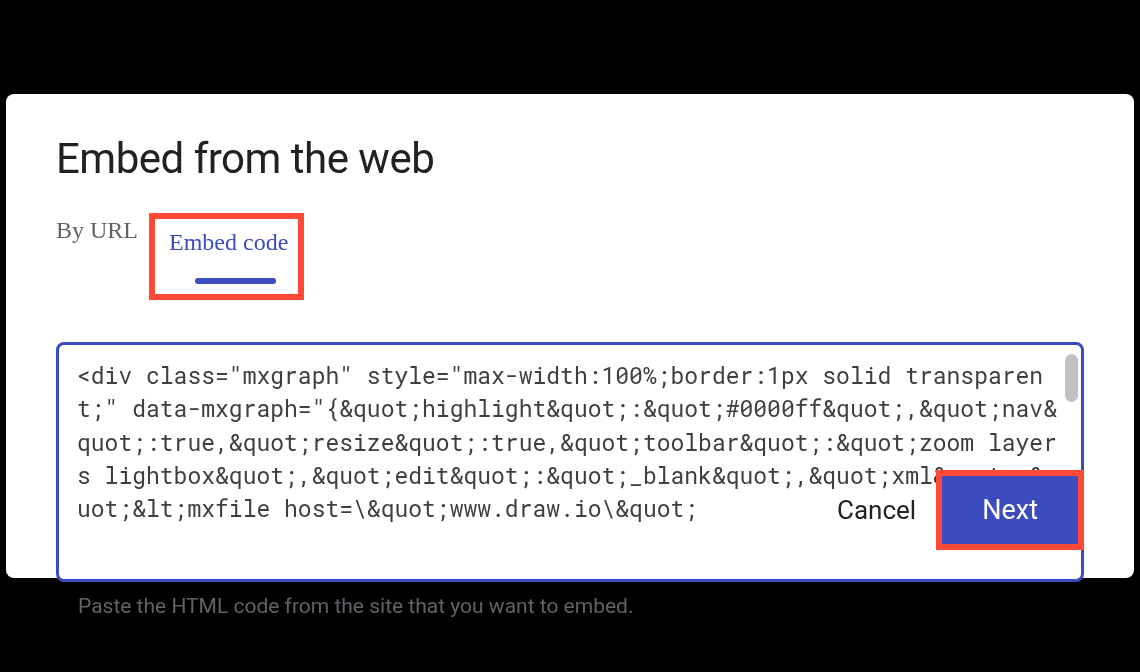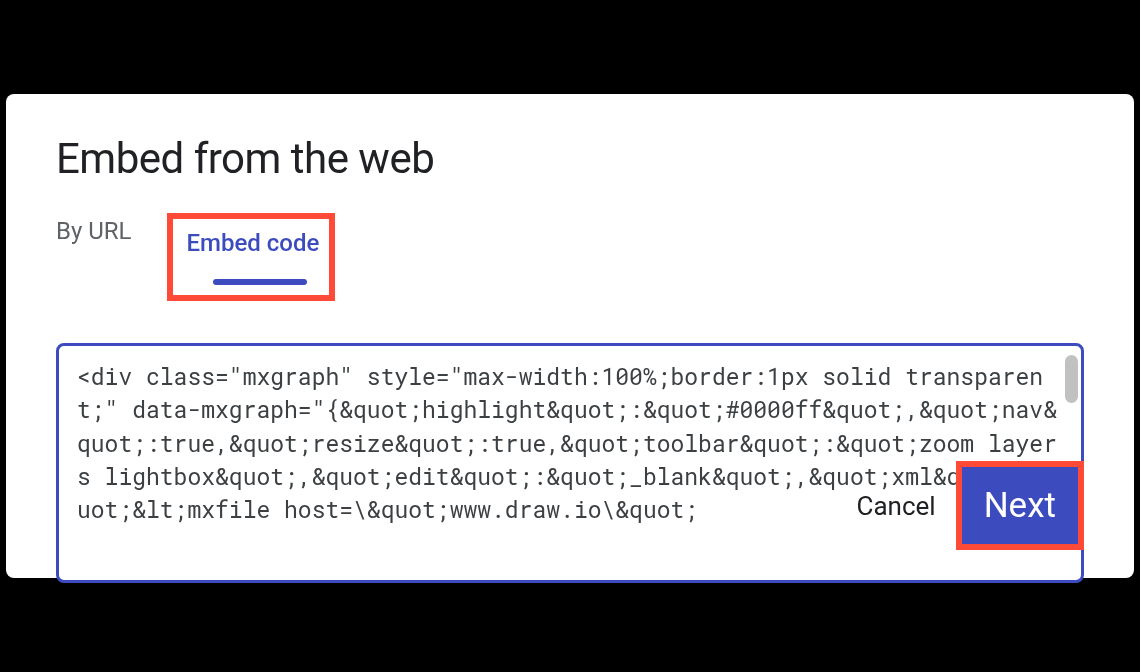--- a/index.html
+++ b/index.html
@@ -22,22 +22,23 @@
     }
     .title {
       font-size: 42px;
       font-weight: 400;
       color: #202124;
       margin-bottom: 30px;
       letter-spacing: -0.5px;
     }
     .tabs {
       display: flex;
-      gap: 35px;
+      gap: 11px;
       margin-bottom: 42px;
+      font-family: Liberation Serif, serif;
     }
     .tab {
       font-size: 24px;
       color: #5f6368;
       cursor: pointer;
       padding: 4px 0;
       position: relative;
     }
     .tab.active {
       color: #3c4cbf;
@@ -98,26 +99,26 @@
       border: none;
       cursor: pointer;
       padding: 16px 12px;
       font-family: inherit;
     }
     .btn-next-wrap {
       border: 6px solid #ff4a37;
       display: inline-block;
     }
     .btn-next {
-      font-size: 35px;
+      font-size: 27px;
       color: #fff;
       background: #3c4cbf;
       border: none;
       cursor: pointer;
-      padding: 18px 22px;
+      padding: 18px 40px;
       font-family: inherit;
     }
     .scrollbar-thumb {
       position: absolute;
       top: 12px;
       right: 6px;
       width: 13px;
       height: 48px;
       background: #c1c1c1;
       border-radius: 7px;
@@ -133,20 +134,21 @@
     <div class="tab">By URL</div>
     <div class="highlight-box">
       <div class="tab active">Embed code</div>
     </div>
   </div>
 
   <div class="textarea-wrap">
     <textarea class="textarea" spellcheck="false" style="">&lt;div class="mxgraph" style="max-width:100%;border:1px solid transparent;" data-mxgraph="{&amp;quot;highlight&amp;quot;:&amp;quot;#0000ff&amp;quot;,&amp;quot;nav&amp;quot;:true,&amp;quot;resize&amp;quot;:true,&amp;quot;toolbar&amp;quot;:&amp;quot;zoom layers lightbox&amp;quot;,&amp;quot;edit&amp;quot;:&amp;quot;_blank&amp;quot;,&amp;quot;xml&amp;quot;:&amp;quot;&amp;lt;mxfile host=\&amp;quot;www.draw.io\&amp;quot;</textarea>
     <div class="scrollbar-thumb"></div>
   </div>
+  <div class="helper">Paste the HTML code from the site that you want to embed.</div>
 
   <div class="actions">
     <button class="btn-cancel">Cancel</button>
     <div class="btn-next-wrap">
       <button class="btn-next">Next</button>
     </div>
   </div>
 </div>
 
 </body></html>

